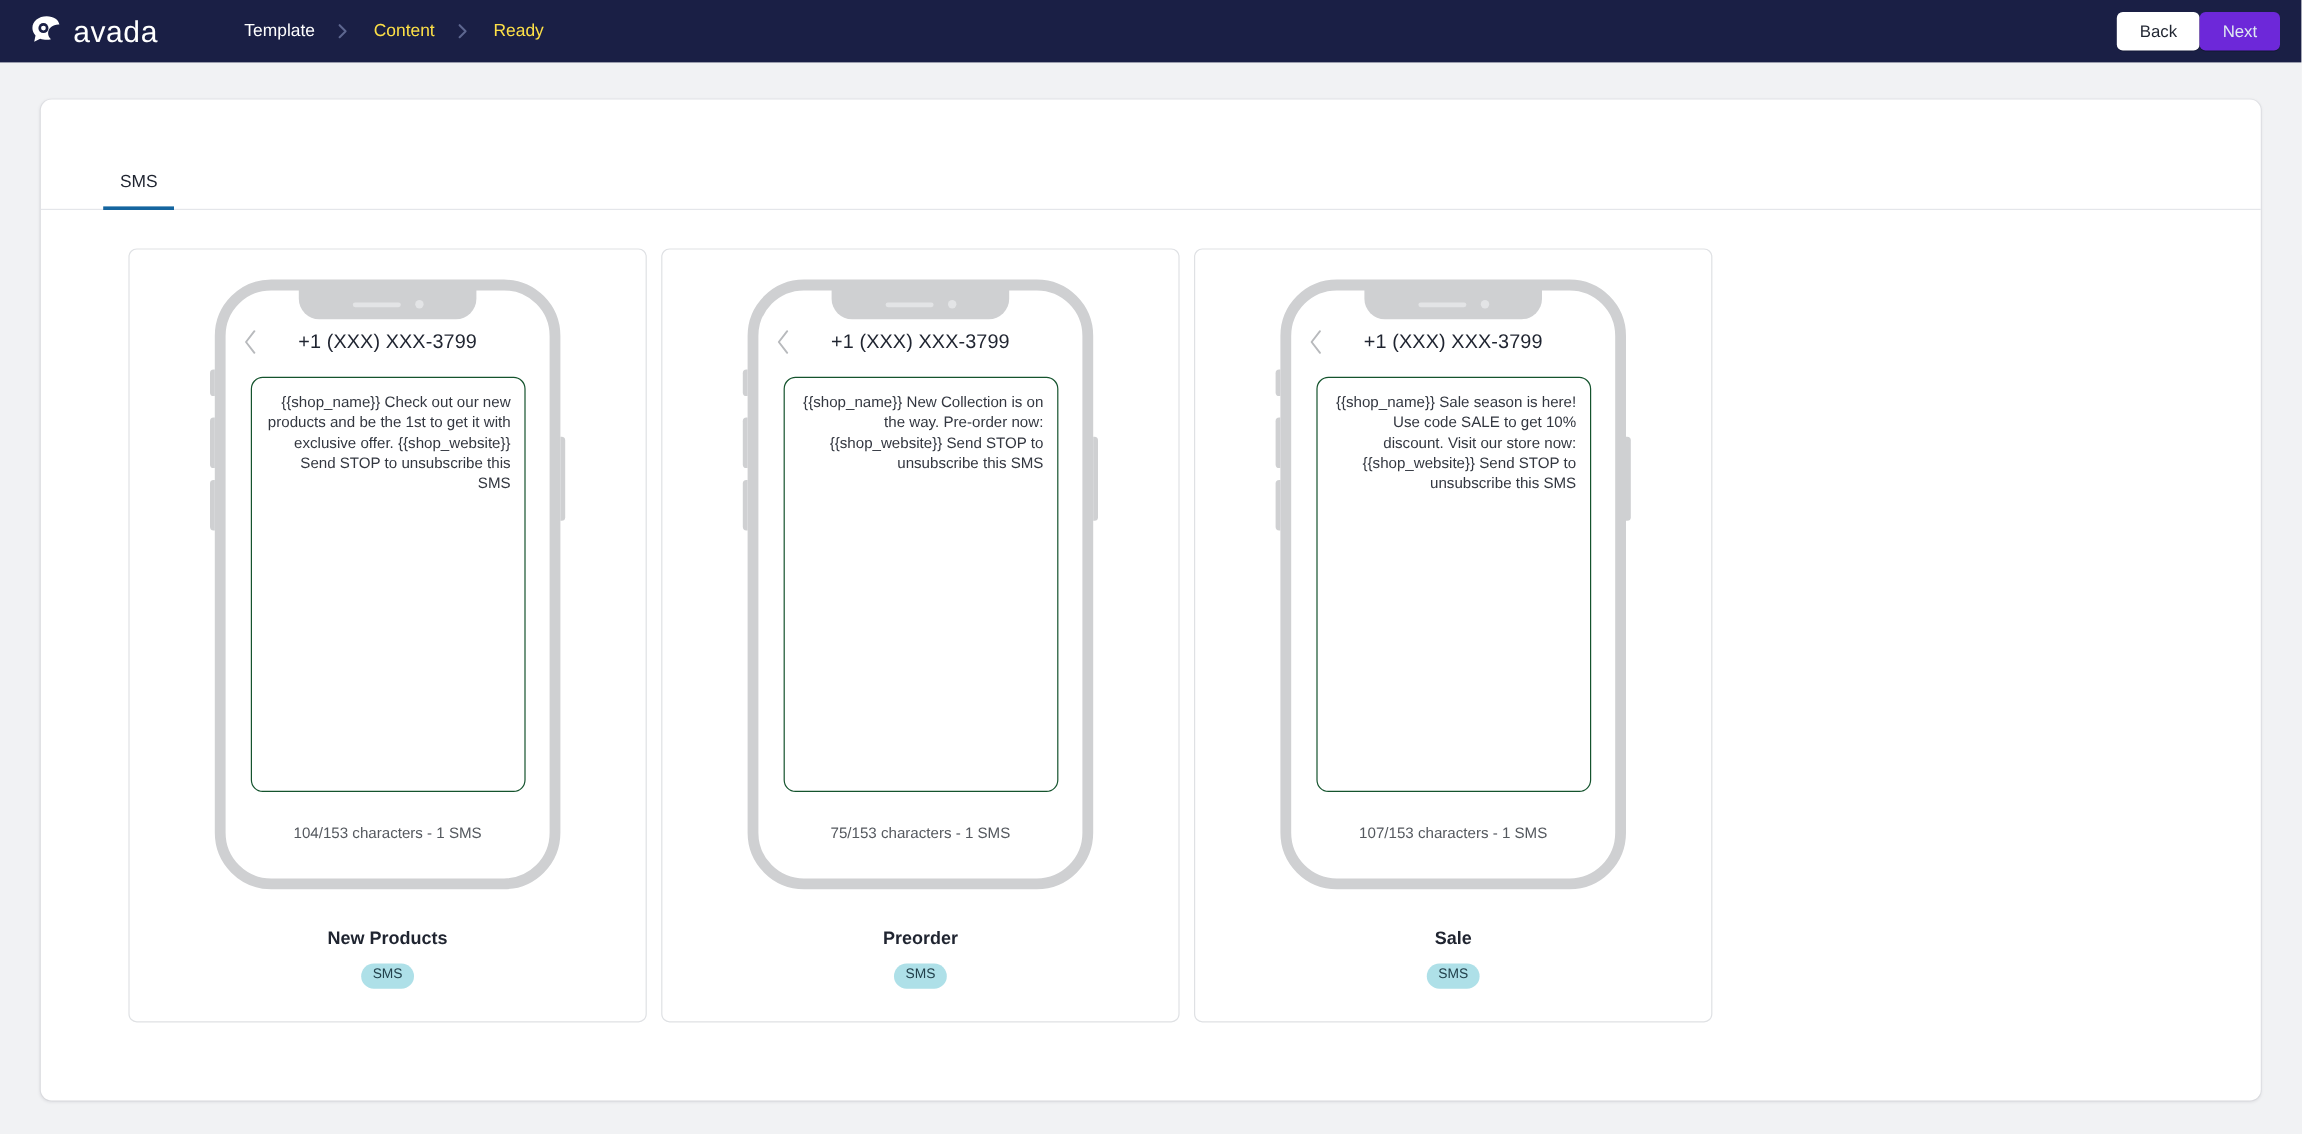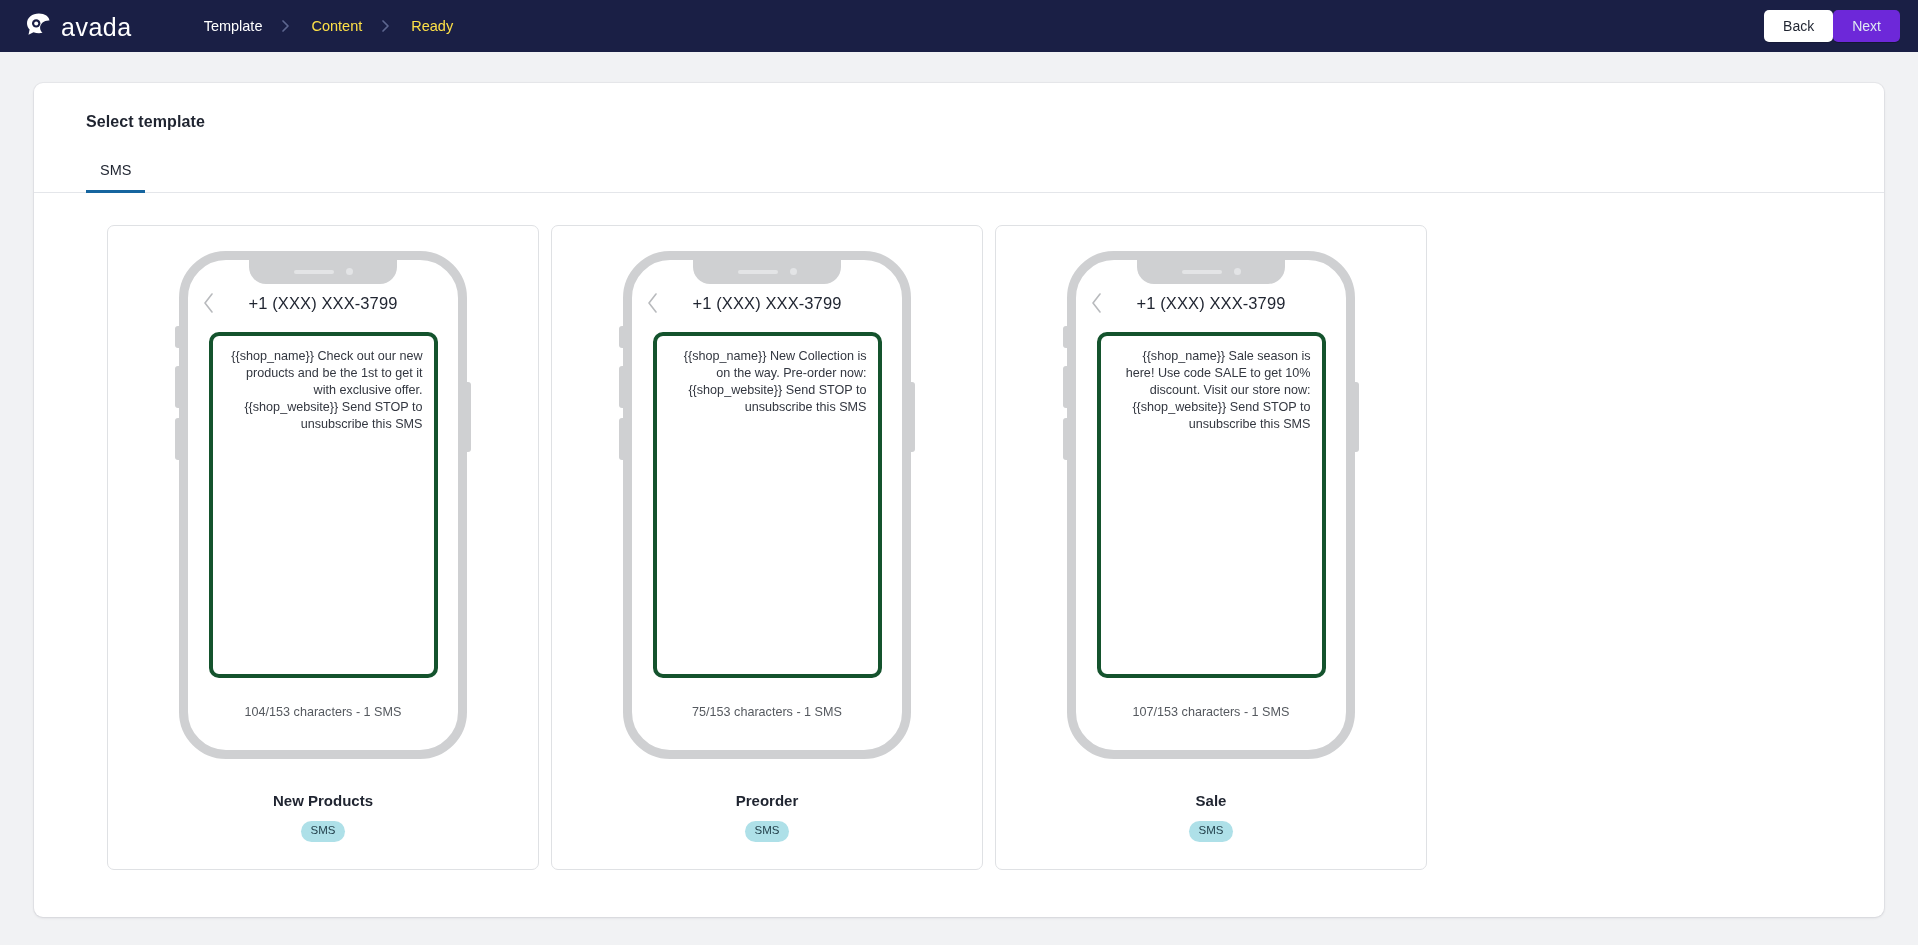--- a/index.html
+++ b/index.html
@@ -207,21 +207,21 @@
   .phone-number {
     font-size: 16.5px;
     color: #1f2430;
     letter-spacing: .1px;
   }
 
   .screen {
     margin-top: 16px;
     width: 229px;
     height: 346px;
-    border: 4px solid #14532d;
+    border: 1px solid #14532d;
     border-radius: 10px;
     background: #ffffff;
     padding: 12px 11px;
     overflow: hidden;
   }
   .bubble-text {
     font-size: 12.6px;
     line-height: 17px;
     color: #333740;
   }
@@ -287,21 +287,20 @@
 
   <div class="topbar-actions">
     <button class="btn btn-back">Back</button>
     <button class="btn btn-next">Next</button>
   </div>
 </div>
 
 <div class="page">
   <div class="panel">
 
-    <div class="panel-title">Select template</div>
 
     <div class="tabs">
       <div class="tab active">SMS</div>
     </div>
 
     <div class="grid">
 
       <div class="tpl-card">
         <div class="phone-wrap">
           <div class="phone">

